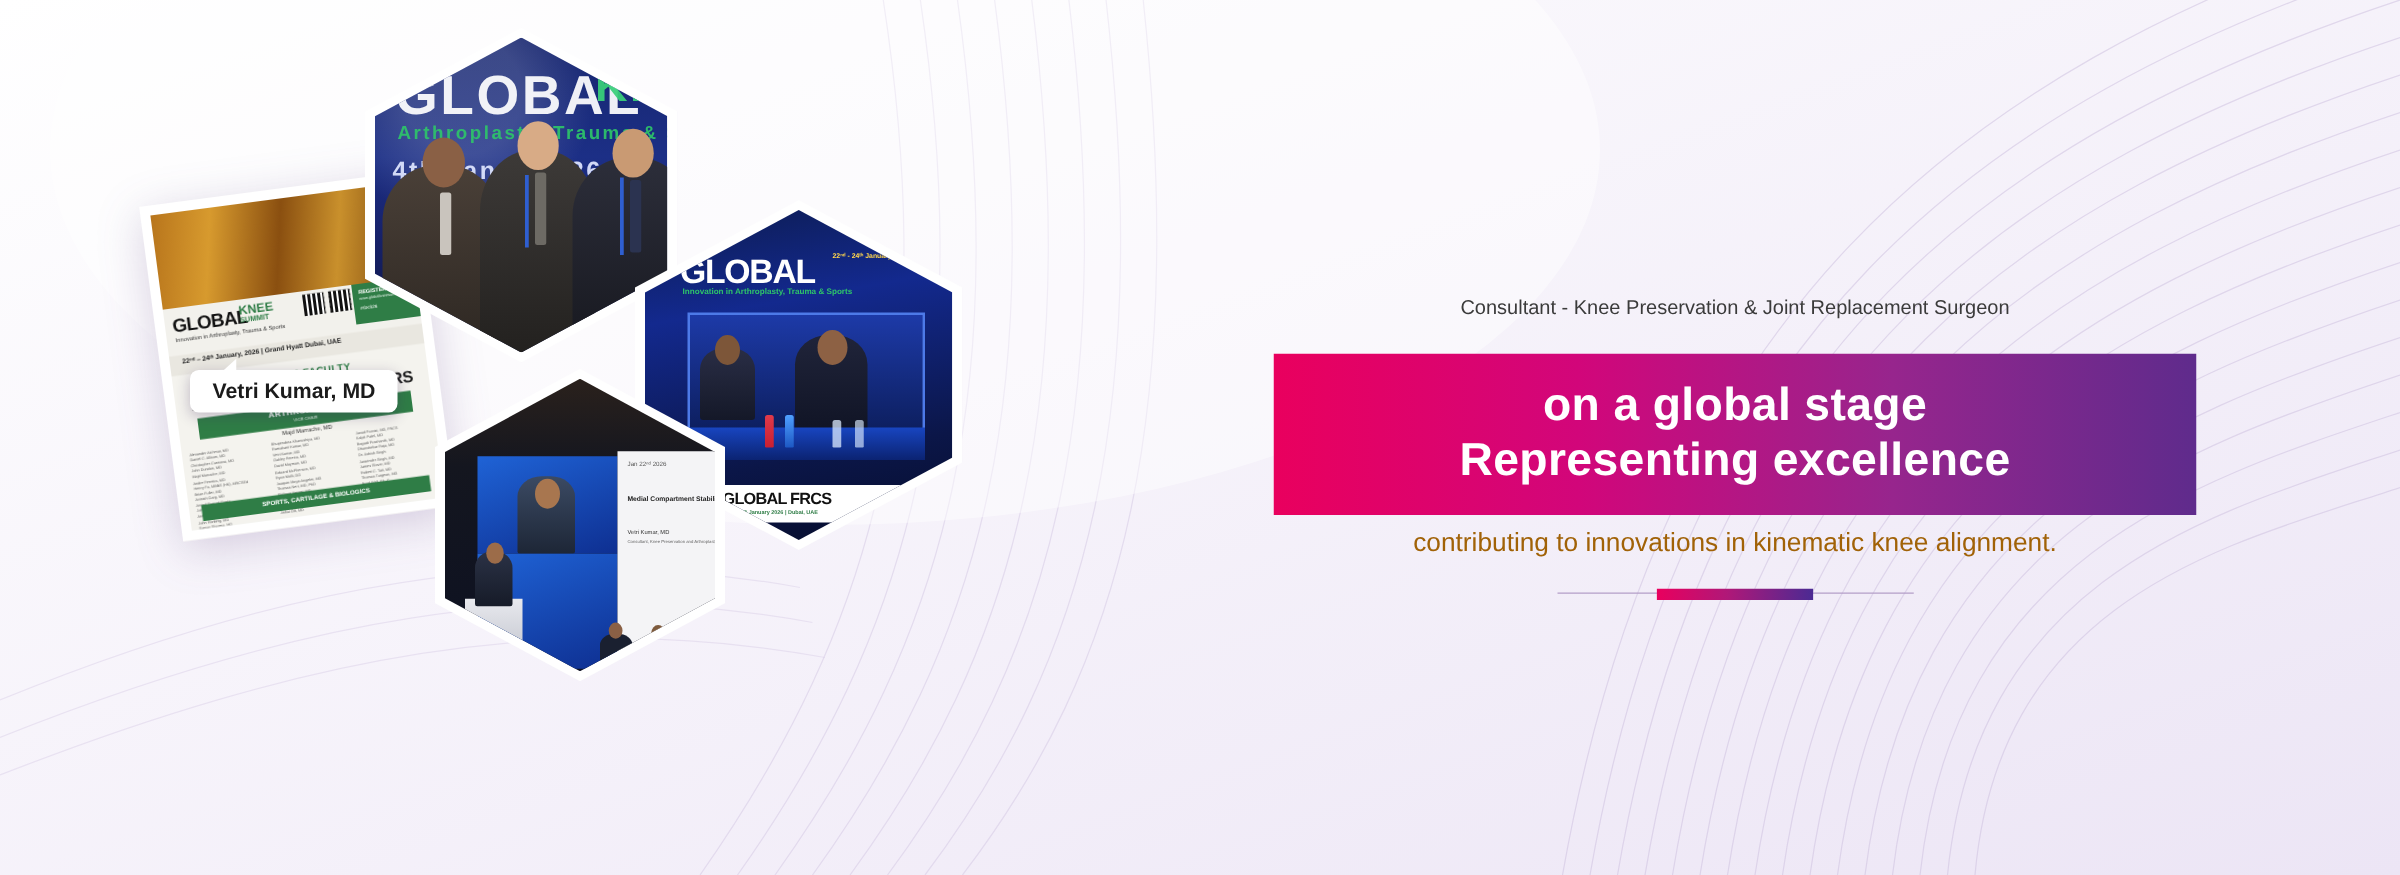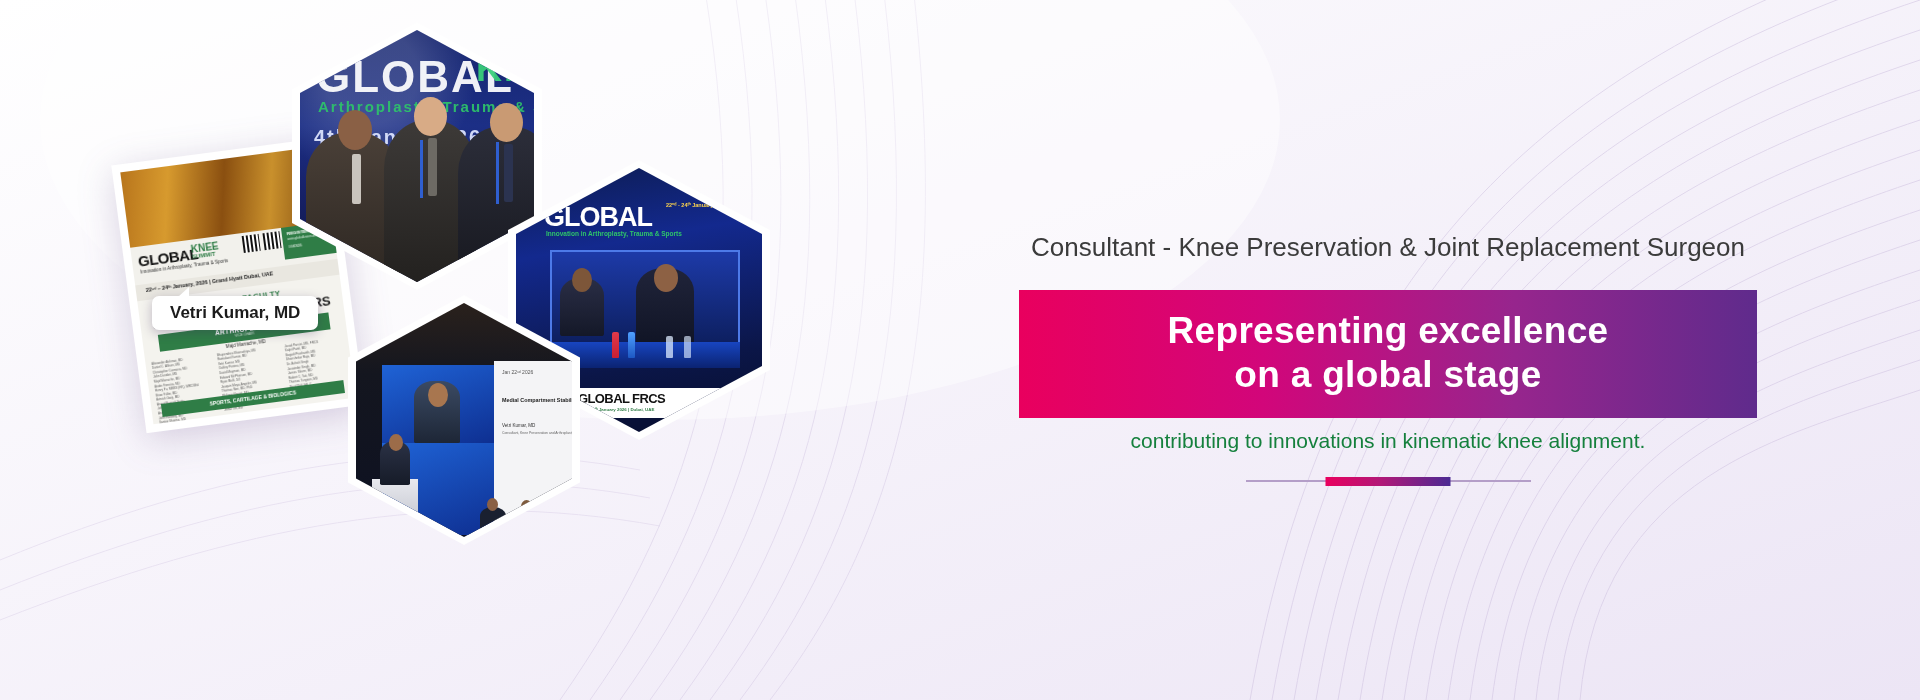--- a/index.html
+++ b/index.html
@@ -89,31 +89,31 @@
              border-left:11px solid transparent; border-right:0 solid transparent;
              border-bottom:10px solid #fff; }
 
   
   #panel { position:absolute; left:856px; top:0; width:1064px; height:700px;
            display:flex; flex-direction:column; align-items:center;
            justify-content:center; text-align:center; }
 
   #doc-name { font-size:42px; font-weight:700; color:#5a2785; letter-spacing:.2px;
               line-height:1.05; }
-  #doc-role { margin-top:17px; font-size:26px; color:#3b3b3b; font-weight:400; }
+  #doc-role { margin-top:17px; font-size:16px; color:#3b3b3b; font-weight:400; }
 
   #banner { margin-top:27px; width:738px; padding:19px 10px 22px;
             background:linear-gradient(90deg,#e9005e 0%,#d2067a 33%,#97258d 67%,#5f2b8c 100%); }
   #banner div { color:#fff; font-weight:700; font-size:37px; line-height:1.18;
                 letter-spacing:.3px; }
 
   #presented { margin-top:30px; font-size:22px; color:#3b3b3b; }
   #talk-title { margin-top:9px; font-size:28px; font-weight:700; color:#5a2785;
                 letter-spacing:.1px; }
-  #contrib { margin-top:11px; font-size:21px; color:#15803d; }
+  #contrib { margin-top:11px; font-size:21px; color:#a16207; }
 
   #divider { margin-top:24px; width:285px; height:8px; position:relative; }
   #divider .rule { position:absolute; left:0; right:0; top:3px; height:1.4px;
                    background:#b49ec8; }
   #divider .bar  { position:absolute; left:50%; transform:translateX(-50%); top:0;
                    width:125px; height:9px;
                    background:linear-gradient(90deg,#e9005e 0%,#b01878 45%,#4b2a93 100%); }
 </style>
 </head>
 <body>
@@ -328,22 +328,22 @@
     </div>
   </div>
 </div>
 
 <div id="panel">
 
 
   <div id="doc-role">Consultant - Knee Preservation &amp; Joint Replacement Surgeon</div>
 
   <div id="banner">
+    <div>on a global stage</div>
     <div>Representing excellence</div>
-    <div>on a global stage</div>
   </div>
 
   <div id="contrib">contributing to innovations in kinematic knee alignment.</div>
 
   <div id="divider">
     <div class="rule"></div>
     <div class="bar"></div>
   </div>
 </div>
 

